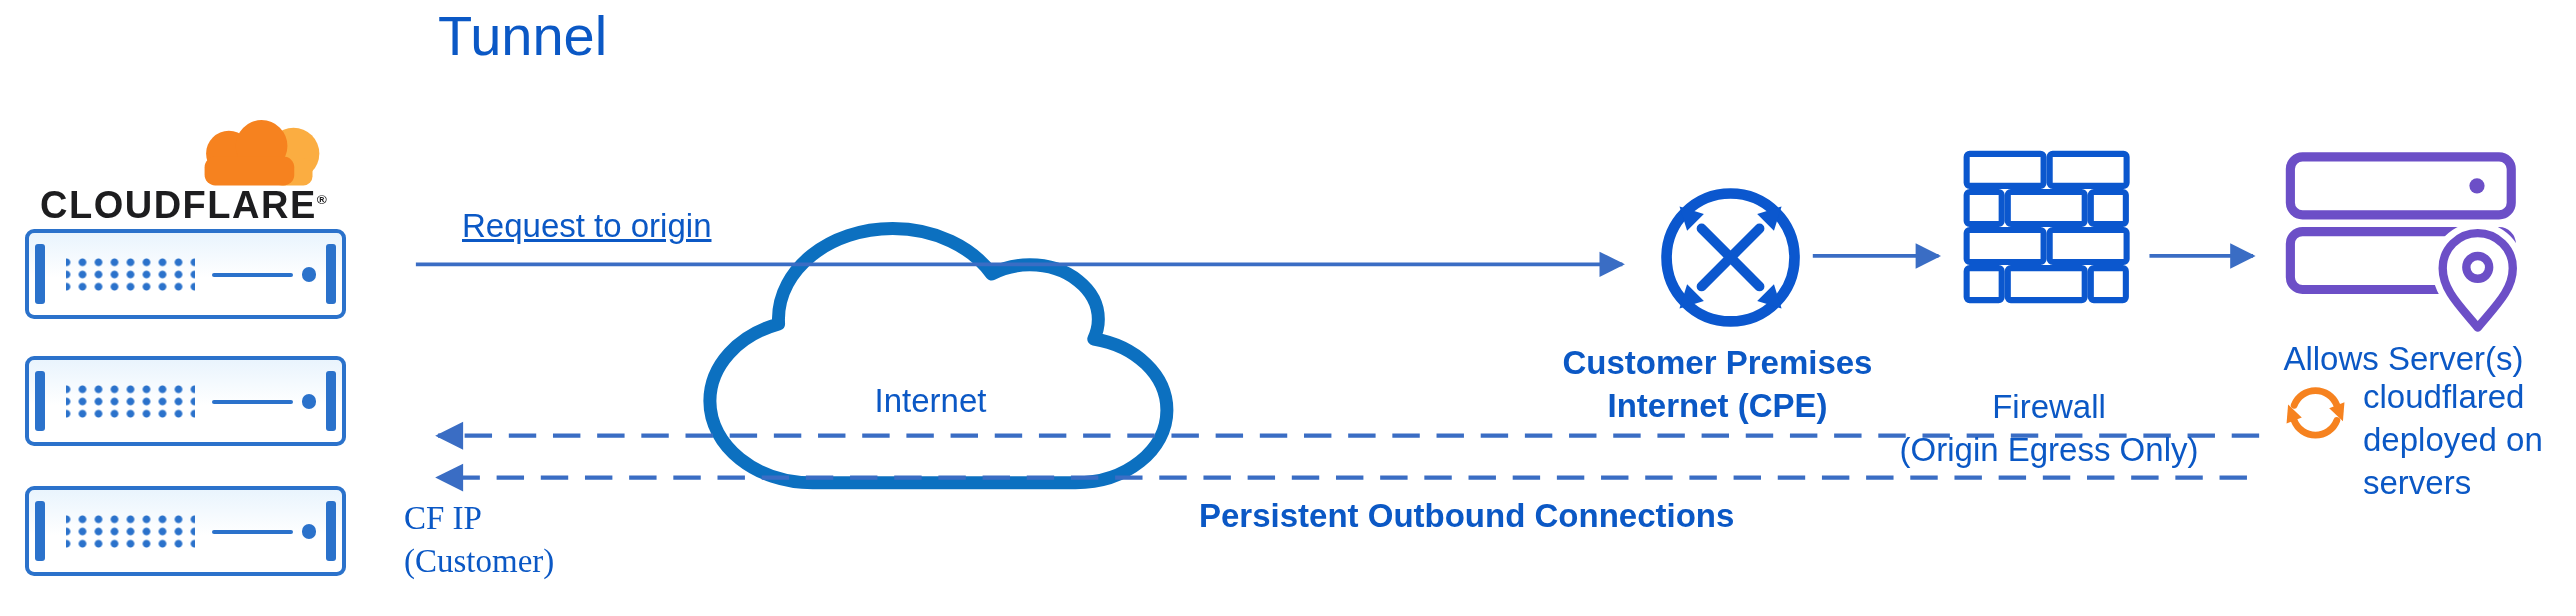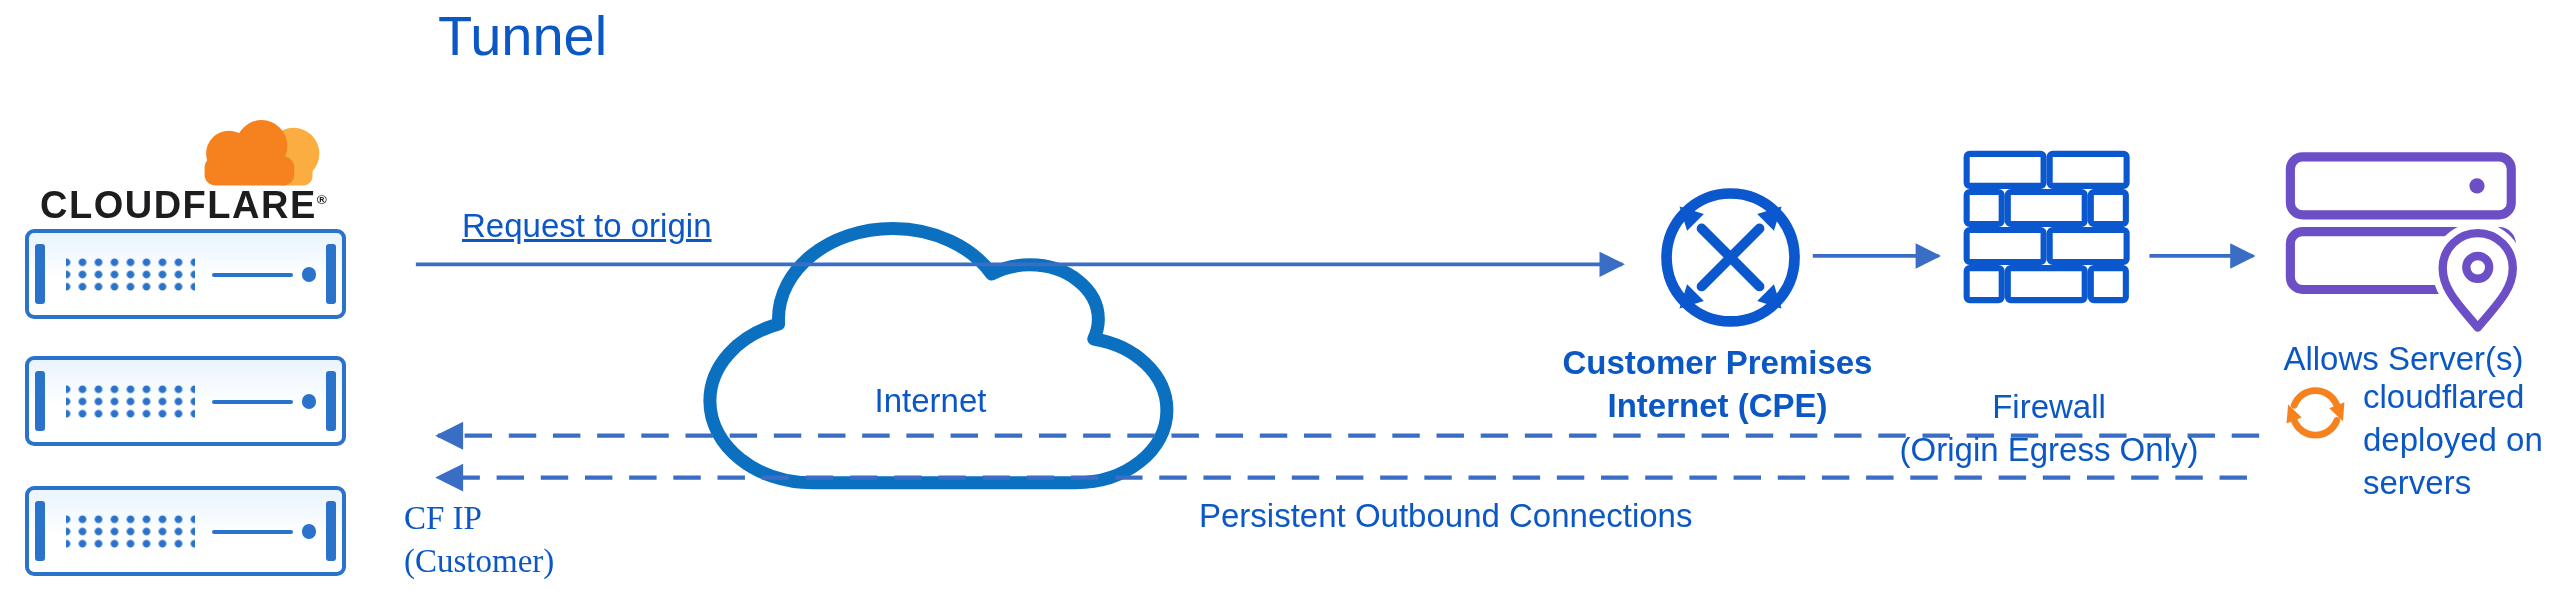--- a/index.html
+++ b/index.html
@@ -195,21 +195,21 @@
 
   <div class="lbl center" style="left:1828px;top:337px;width:442px;margin-top:48px;">
     <span style="display:block">Firewall</span>
     <span style="display:block">(Origin Egress Only)</span>
   </div>
 
   <div class="lbl center" style="left:2255px;top:337px;width:297px;">Allows Server(s)</div>
 
   <div class="lbl wrap" style="left:2363px;top:375px;width:229px;">cloudflared deployed on servers</div>
 
-  <div class="lbl" style="left:1199px;top:494px;">Persistent Outbound Connections</div>
+  <div class="lbl" style="left:1199px;top:494px;font-weight:bold;">Persistent Outbound Connections</div>
 
   <div class="lbl" style="left:404px;top:497px;font-family:Liberation Serif, serif;">
     <span style="display:block">CF IP</span>
     <span style="display:block">(Customer)</span>
   </div>
 
 </div>
 
 
 </body></html>

